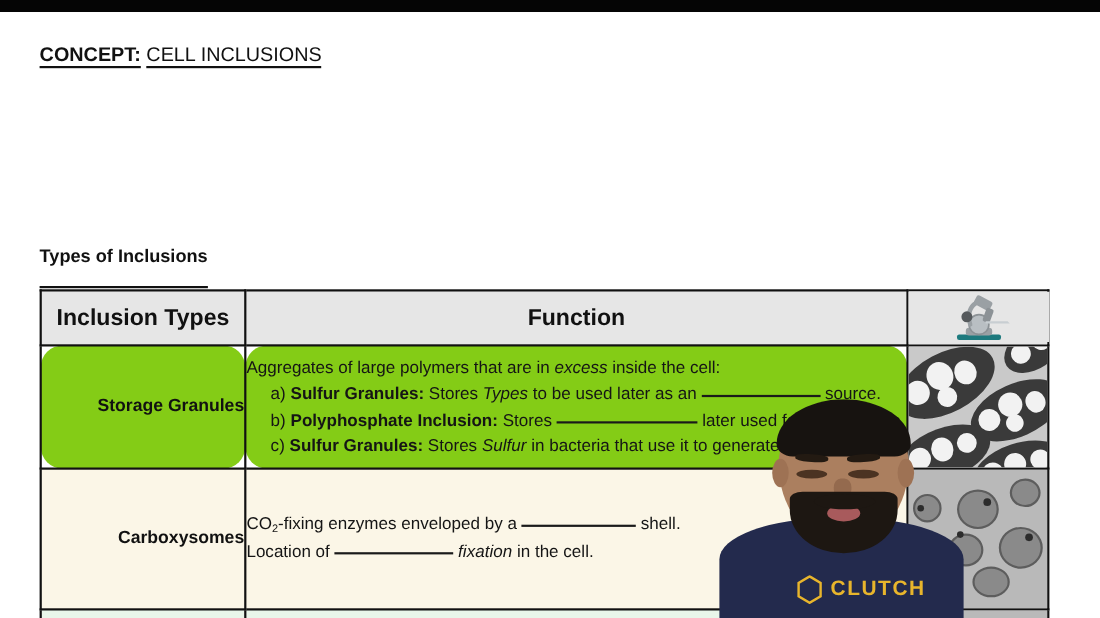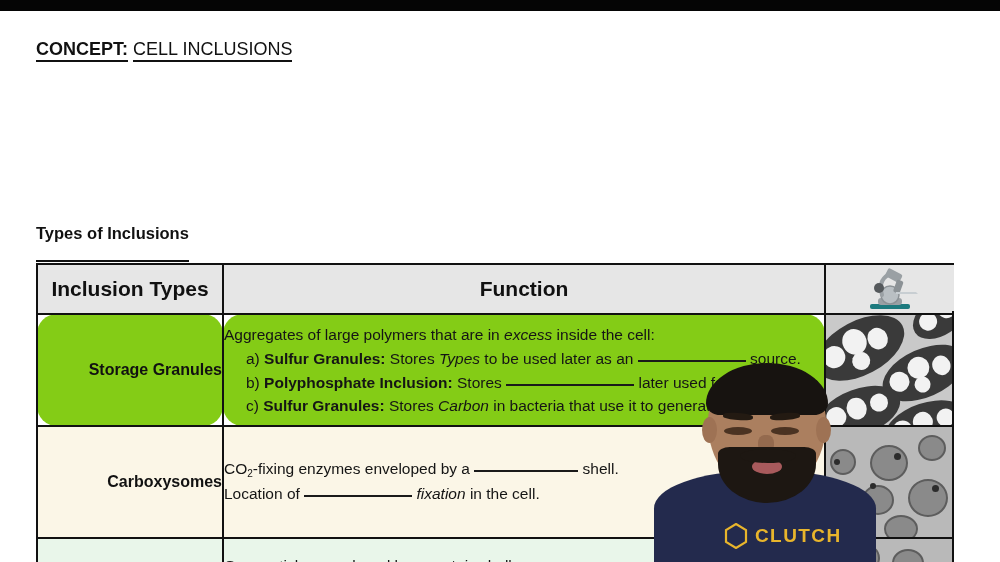--- a/index.html
+++ b/index.html
@@ -215,21 +215,21 @@
       </tr>
     </thead>
     <tbody>
 
       <tr>
         <td class="c-type type-cell r1" style="height:112px;">Storage Granules</td>
         <td class="c-func func-cell r1">
           <span class="lead">Aggregates of large polymers that are in <i>excess</i> inside the cell:</span>
           <span class="sub">a) <b>Sulfur Granules:</b> Stores <i>Types</i> to be used later as an <span class="blank w3"></span> source.</span>
           <span class="sub">b) <b>Polyphosphate Inclusion:</b> Stores <span class="blank w4"></span> later used for biosynthesis.</span>
-          <span class="sub">c) <b>Sulfur Granules:</b> Stores <i>Carbon</i> in bacteria that use it to generate energy.</span>
+          <span class="sub">c) <b>Sulfur Granules:</b> Stores <i>Sulfur</i> in bacteria that use it to generate energy.</span>
         </td>
         <td class="c-img img-cell">
           <div class="mg mg1">
             <div class="cellblob" style="left:-14px;top:6px;width:96px;height:54px;transform:rotate(-28deg);">
               <div class="g" style="left:10px;top:12px;width:22px;height:22px;"></div>
               <div class="g" style="left:34px;top:6px;width:24px;height:26px;"></div>
               <div class="g" style="left:34px;top:30px;width:18px;height:18px;"></div>
               <div class="g" style="left:58px;top:16px;width:20px;height:22px;"></div>
             </div>
             <div class="cellblob" style="left:54px;top:34px;width:88px;height:48px;transform:rotate(-24deg);">
@@ -250,21 +250,21 @@
             </div>
             <div class="cellblob" style="left:84px;top:-18px;width:60px;height:38px;transform:rotate(-34deg);">
               <div class="g" style="left:8px;top:8px;width:18px;height:18px;"></div>
               <div class="g" style="left:30px;top:6px;width:18px;height:20px;"></div>
             </div>
           </div>
         </td>
       </tr>
 
       <tr>
-        <td class="c-type type-cell r2" style="height:112px;">Carboxysomes</td>
+        <td class="c-type type-cell r2" style="height:128px;">Carboxysomes</td>
         <td class="c-func func-cell r2">
           <span class="lead">CO<span class="sub2">2</span>-fixing enzymes enveloped by a <span class="blank w5"></span> shell.</span>
           <span class="lead">Location of <span class="blank w6"></span> <i>fixation</i> in the cell.</span>
         </td>
         <td class="c-img img-cell">
           <div class="mg mg2">
             <div class="midblob" style="left:44px;top:18px;width:34px;height:32px;"></div>
             <div class="darkdot" style="left:68px;top:26px;width:7px;height:7px;"></div>
             <div class="midblob" style="left:82px;top:52px;width:36px;height:34px;"></div>
             <div class="darkdot" style="left:106px;top:58px;width:7px;height:7px;"></div>

